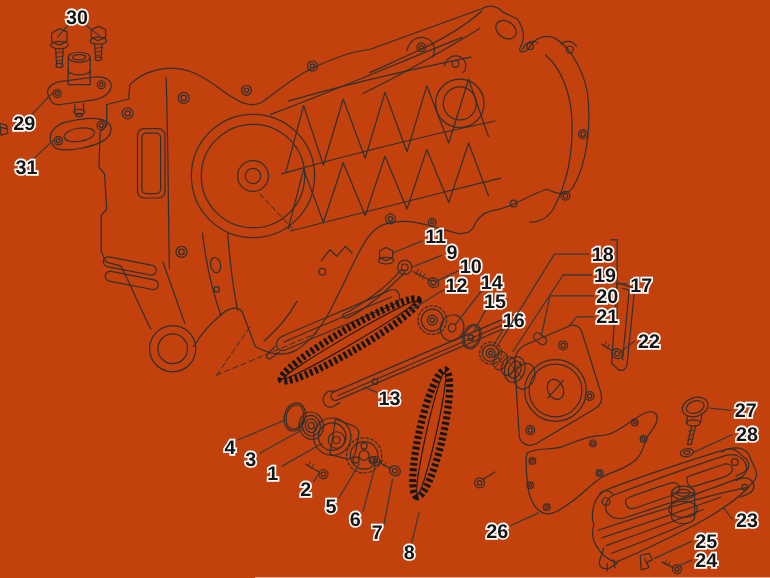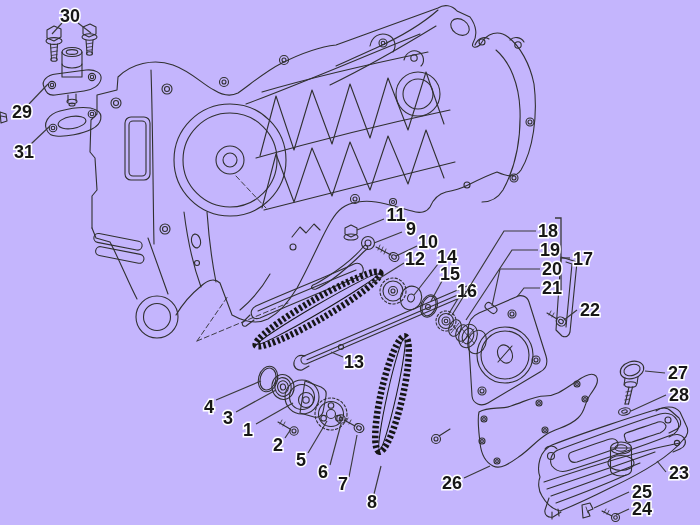--- a/index.html
+++ b/index.html
@@ -1,16 +1,16 @@
 <!DOCTYPE html>
 <html><head>
 <meta charset="utf-8">
 <style>
   html,body{margin:0;padding:0;background:#ffffff;}
-  .stage{width:700px;height:525px;background:#c4b5fd;position:relative;overflow:hidden;
+  .stage{width:700px;height:525px;background:#c2410c;position:relative;overflow:hidden;
          font-family:"Liberation Sans",sans-serif;}
   .ln, .ln path, .ln circle, .ln ellipse, .ln rect, .ln polyline{
     stroke:#303030;stroke-width:1.1;fill:none;stroke-linecap:round;stroke-linejoin:round;}
   .lnf path, .lnf circle, .lnf ellipse, .lnf rect{
     stroke:#303030;stroke-width:1.1;fill:none;stroke-linecap:round;stroke-linejoin:round;}
   .wf{fill:#ffffff;}
   .thin{stroke-width:0.8 !important;}
   .dash{stroke-dasharray:5 3;stroke-width:0.9 !important;}
   .chain{fill:none;stroke:#161616;stroke-width:6.5;stroke-dasharray:2.6 2.3;}
   .chain-inner{fill:none;stroke:#161616;stroke-width:1;}

